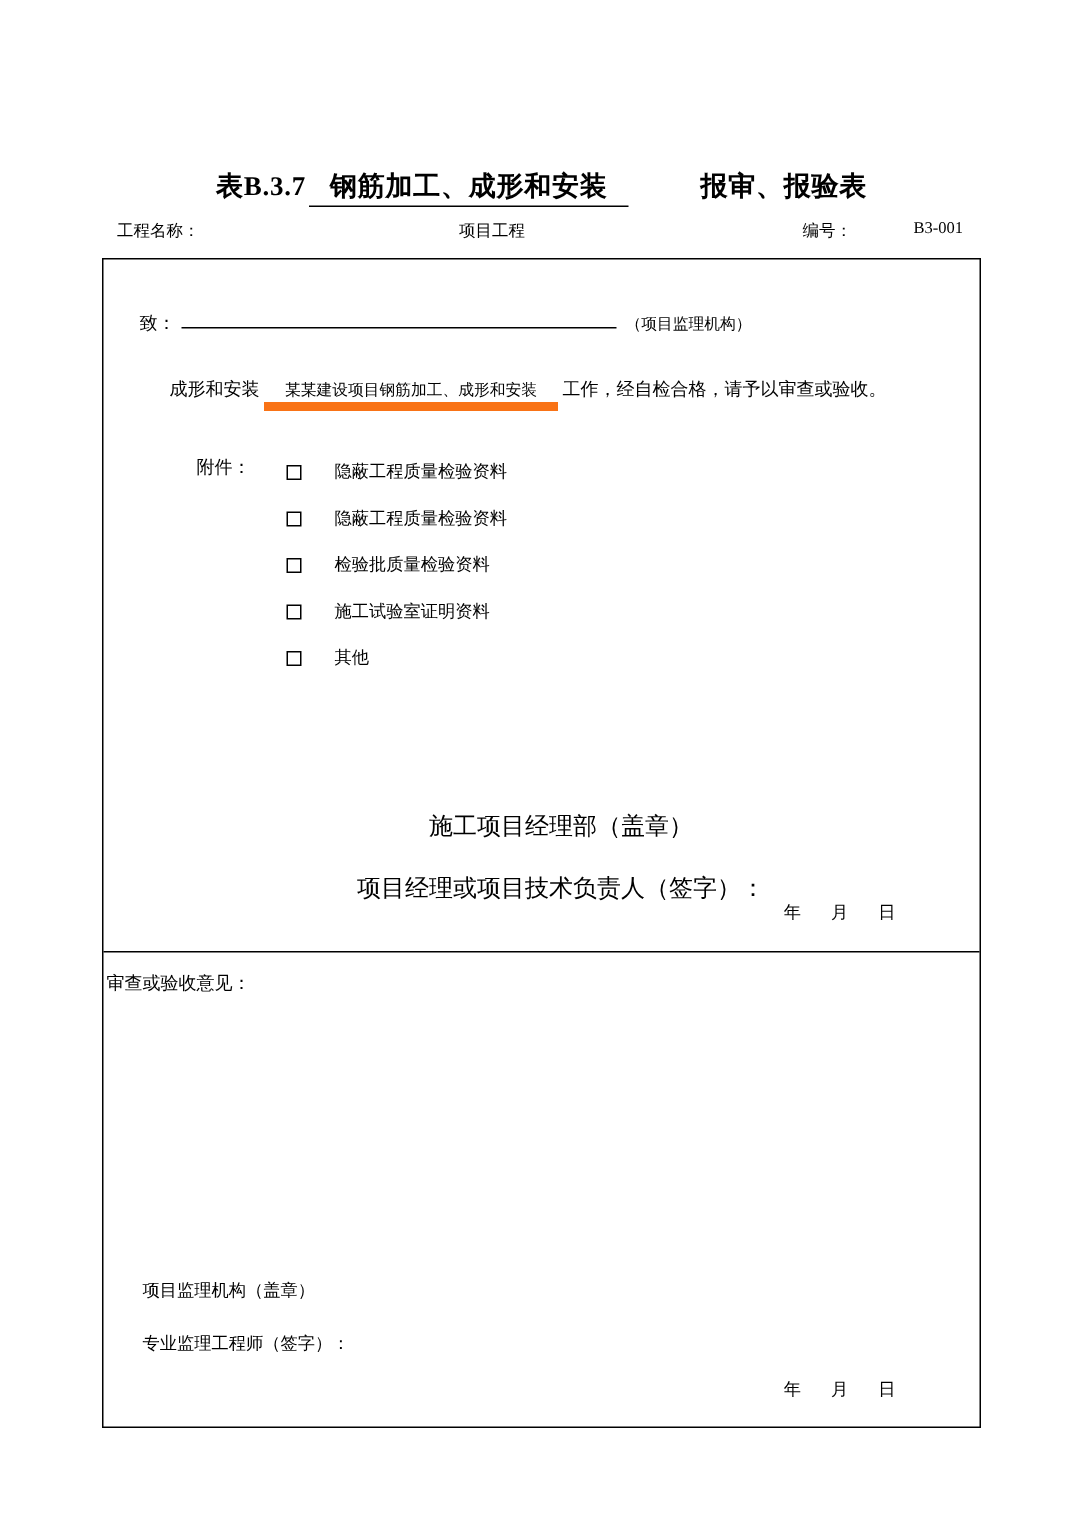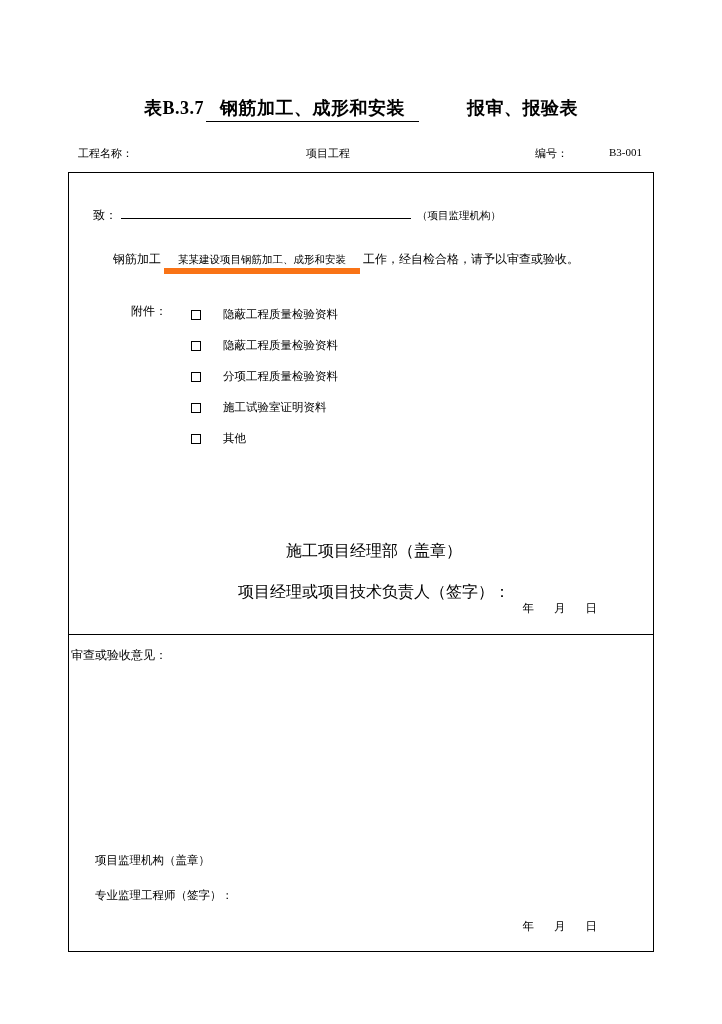--- a/index.html
+++ b/index.html
@@ -34,21 +34,21 @@
     white-space: nowrap;
   }
   .title-prefix {
     font-family: "Liberation Serif", serif;
     font-weight: bold;
   }
   .title-blank {
     display: inline-block;
     border-bottom: 1px solid #000;
     padding: 0 14px 1px 14px;
-    margin: 0 2px;
+    margin: 16px 2px;
     font-weight: bold;
   }
   .title-suffix {
     font-weight: bold;
     margin-left: 46px;
   }
 
   
   .header-line {
     position: absolute;
@@ -238,37 +238,37 @@
 
   <div class="frame">
 
     <div class="frame-top">
 
       <div class="to-row">
         <span class="to-label">致：</span><span class="to-blank"></span><span class="to-org">（项目监理机构）</span>
       </div>
 
       <div class="done-row">
-        <span>钢筋加工</span><span class="done-blank">某某建设项目钢筋加工、成形和安装</span><span>工作，经自检合格，请予以审查或验收。</span>
+        <span>成形和安装</span><span class="done-blank">某某建设项目钢筋加工、成形和安装</span><span>工作，经自检合格，请予以审查或验收。</span>
       </div>
 
       <div class="attach-block">
         <div class="attach-label">附件：</div>
         <div class="attach-items">
           <div class="attach-item">
             <span class="checkbox"></span>
             <span class="attach-text">隐蔽工程质量检验资料</span>
           </div>
           <div class="attach-item">
             <span class="checkbox"></span>
             <span class="attach-text">隐蔽工程质量检验资料</span>
           </div>
           <div class="attach-item">
             <span class="checkbox"></span>
-            <span class="attach-text">分项工程质量检验资料</span>
+            <span class="attach-text">检验批质量检验资料</span>
           </div>
           <div class="attach-item">
             <span class="checkbox"></span>
             <span class="attach-text">施工试验室证明资料</span>
           </div>
           <div class="attach-item">
             <span class="checkbox"></span>
             <span class="attach-text">其他</span>
           </div>
         </div>

